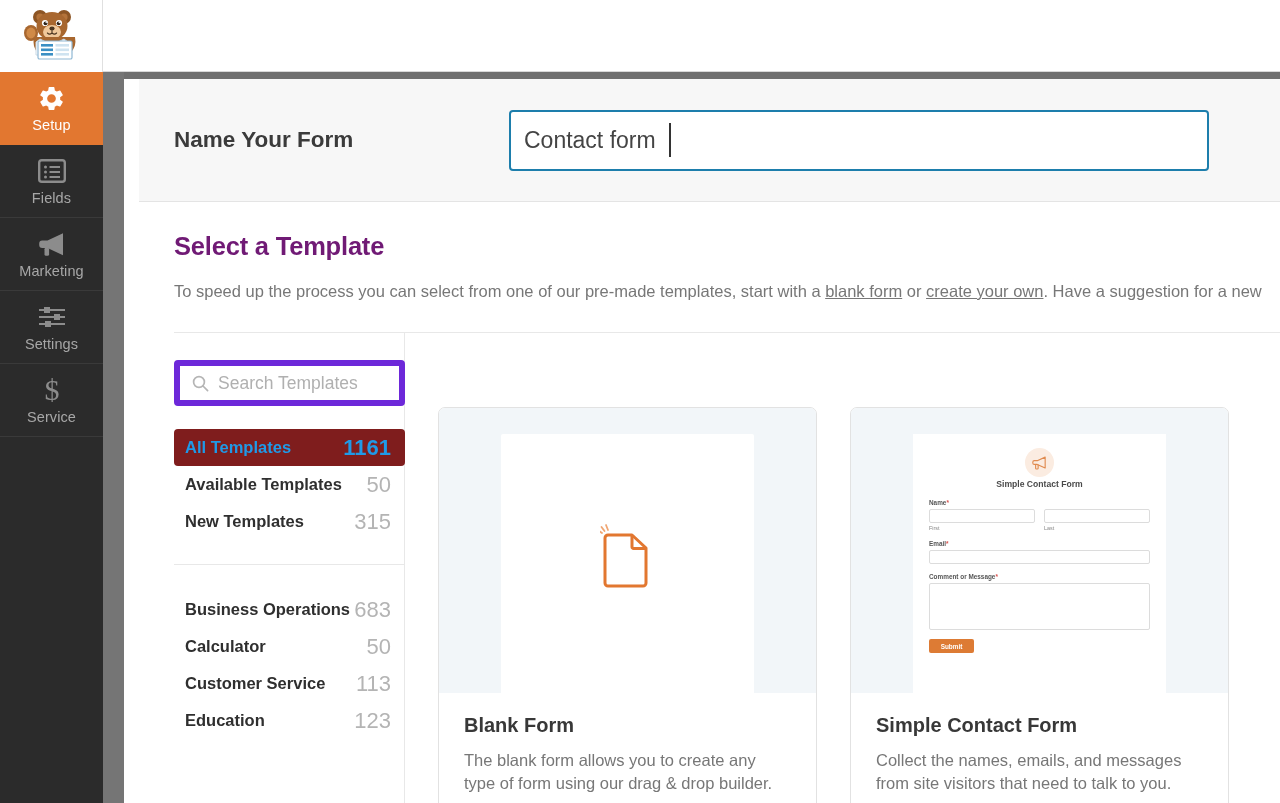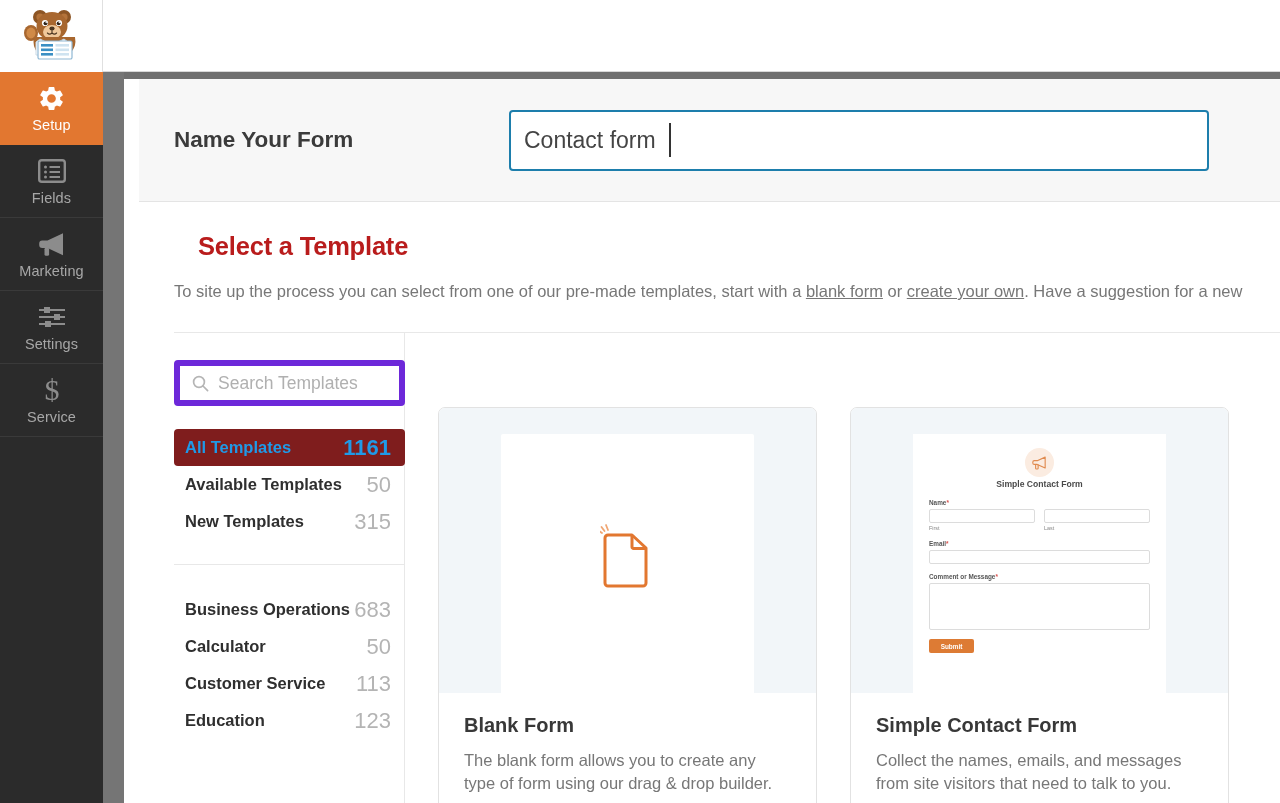--- a/index.html
+++ b/index.html
@@ -92,21 +92,21 @@
     position: relative;
   }
   .input-wrap { position: relative; }
   .caret {
     position: absolute; top: 13px; left: 160px;
     width: 1.6px; height: 34px; background: #333;
   }
 
   
   .tpl-head { padding: 30px 35px 0 35px; }
-  .tpl-title { font-size: 25.5px; font-weight: 700; color: #b91c1c; letter-spacing: -.2px; margin-left: 24px; }
+  .tpl-title { font-size: 25.5px; font-weight: 700; color: #701a75; letter-spacing: -.2px; }
   .tpl-desc {
     margin-top: 19px;
     font-size: 16.5px; color: #777777; line-height: 1.35;
     white-space: nowrap;
   }
   .tpl-desc a { color: #777777; text-decoration: underline; }
 
   .hr-main {
     margin: 30px 0 0 35px; width: 1106px;
     border: 0; border-top: 1px solid #e8e8e8;
@@ -327,21 +327,21 @@
     <div class="name-row">
       <div class="name-label">Name Your Form</div>
       <div class="input-wrap">
         <input class="name-input" readonly="" value="Contact form" style="">
         <span class="caret"></span>
       </div>
     </div>
 
     <div class="tpl-head">
       <div class="tpl-title">Select a Template</div>
-      <div class="tpl-desc"><span>To site up the process you can select from one of our pre-made templates, start with a </span><a href="#">blank form</a><span> or </span><a href="#">create your own</a><span>. Have a suggestion for a new</span></div>
+      <div class="tpl-desc"><span>To speed up the process you can select from one of our pre-made templates, start with a </span><a href="#">blank form</a><span> or </span><a href="#">create your own</a><span>. Have a suggestion for a new</span></div>
     </div>
 
     <hr class="hr-main">
 
     <div class="cols">
 
       <div class="left-col">
 
         <div class="search-box">
           <svg width="17" height="17" viewBox="0 0 17 17">

